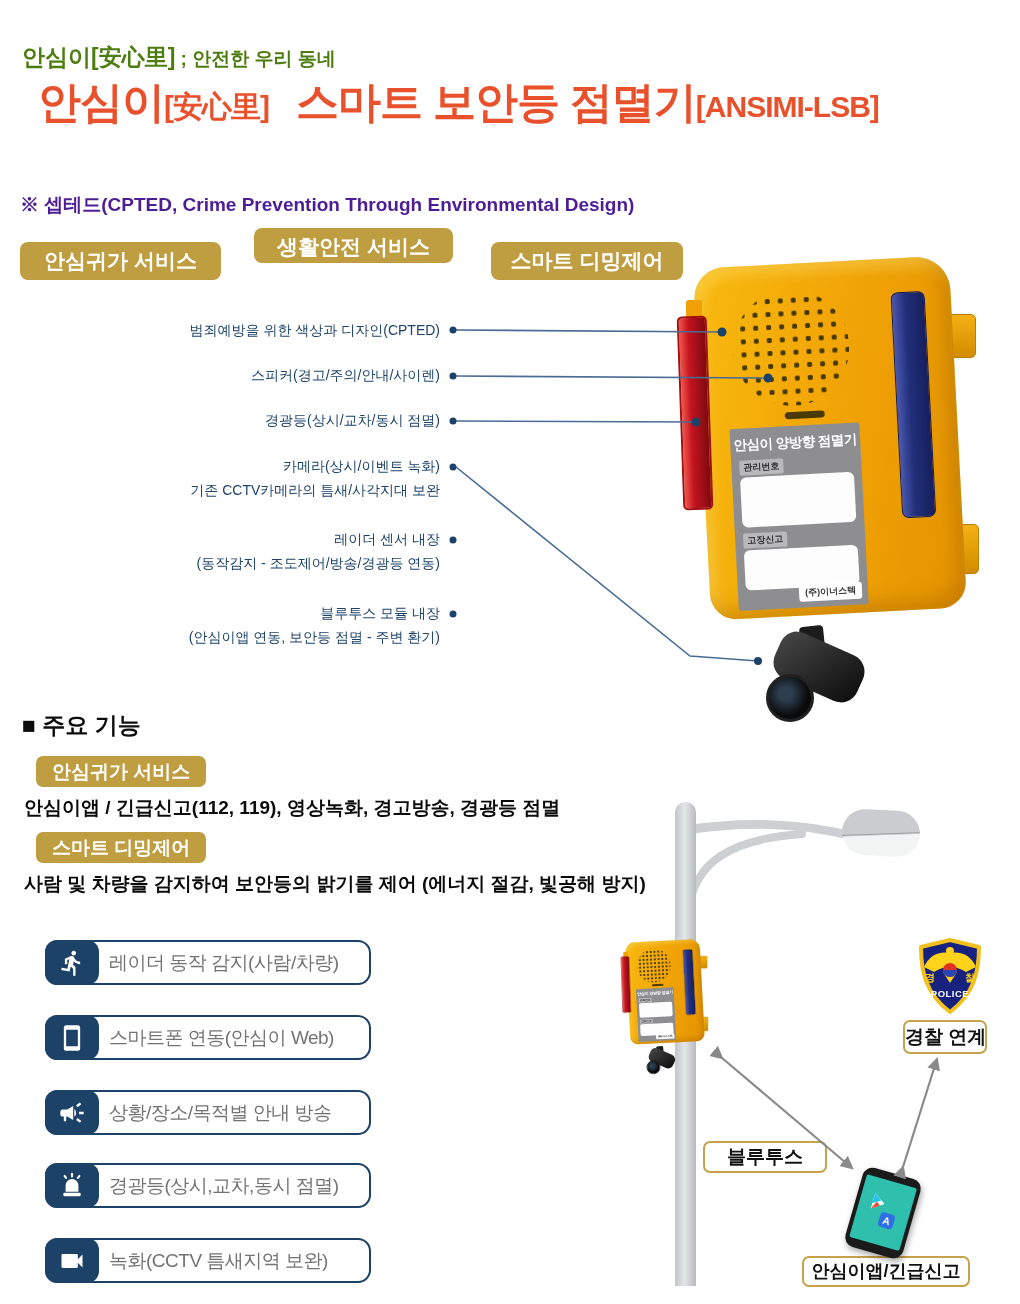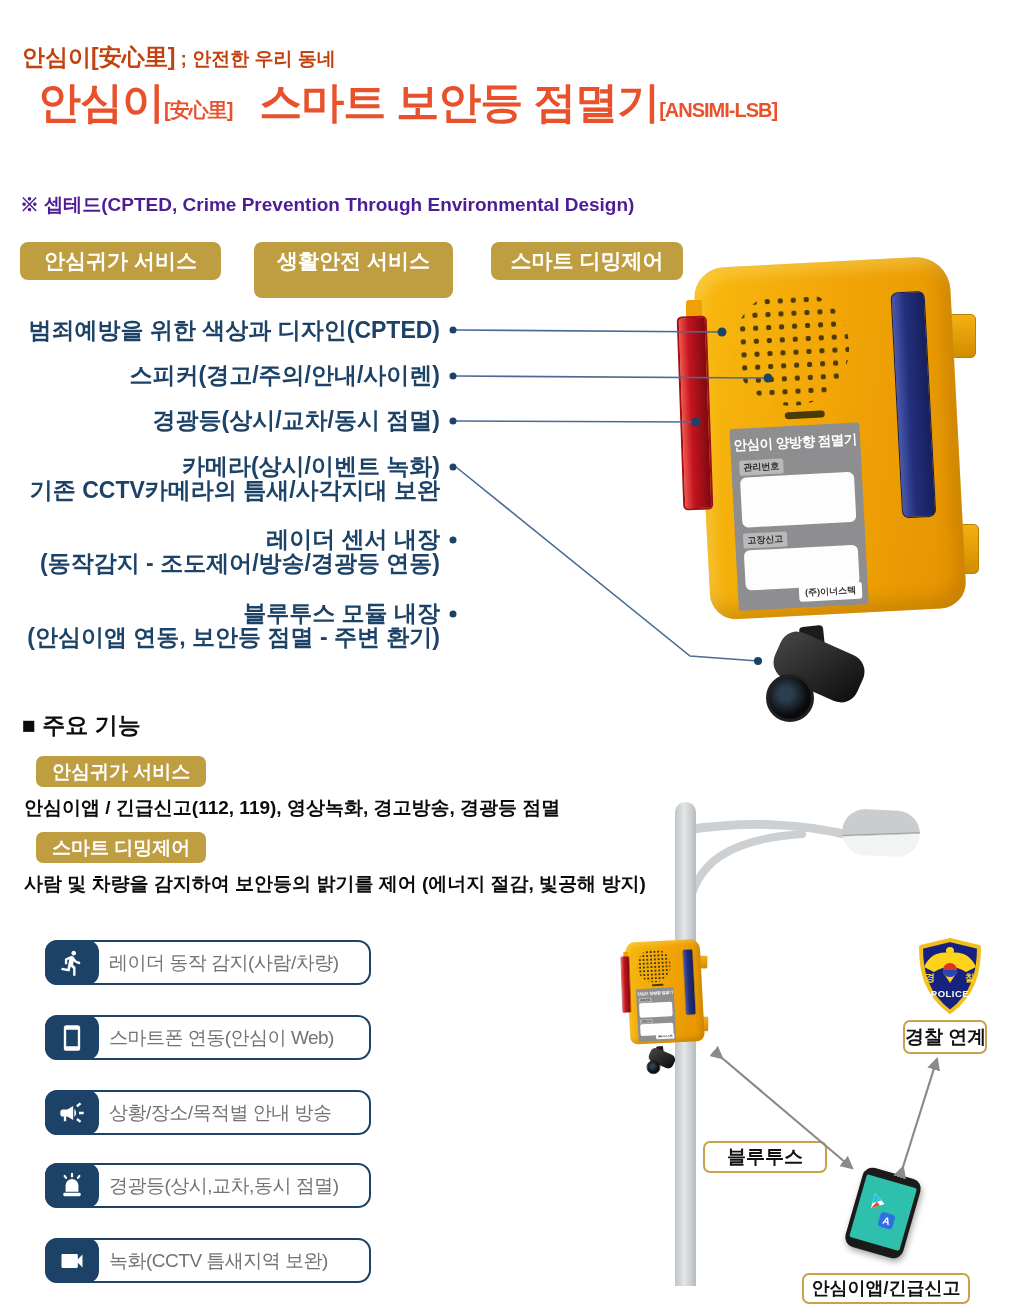--- a/index.html
+++ b/index.html
@@ -1,39 +1,39 @@
 <!DOCTYPE html>
 <html><head>
 <meta charset="utf-8">
 <style>
   html,body { margin:0; padding:0; background:#fff; }
   .page { position:relative; width:1020px; height:1304px; background:#fff; overflow:hidden;
           font-family:"Liberation Sans", sans-serif; }
   .abs { position:absolute; }
 
   
-  .tagline { left:22px; top:42px; color:#c2410c; white-space:nowrap; }
+  .tagline { left:22px; top:42px; color:#4d7c0f; white-space:nowrap; }
   .tg-brand { font-size:23px; font-weight:bold; }
   .tg-rest  { font-size:19px; font-weight:bold; }
   .main-title { left:22px; top:74px; color:#e8512b; font-weight:bold; white-space:nowrap; letter-spacing:-1px; }
   .t-main { font-size:43px;margin-left:16px; }
-  .t-sub  { font-size:20px; }
+  .t-sub  { font-size:30px; }
 
   .cpted-heading { left:20px; top:156px; font-size:23px; font-weight:bold; color:#0c0c0c; white-space:nowrap; }
   .cpted-note    { left:20px; top:192px; font-size:19px; font-weight:bold; color:#4c1d95; white-space:nowrap; }
 
   
   .gold-badge { background:#bf9e42; color:#fff; font-weight:bold; text-align:center;
                 border-radius:8px; white-space:nowrap; }
   .sb1 { left:20px;  top:242px; width:201px; height:38px; line-height:38px; font-size:21px; }
-  .sb2 { left:254px; top:242px; width:199px; height:56px; line-height:38px; font-size:21px; }
+  .sb2 { left:254px; top:228px; width:199px; height:35px; line-height:38px; font-size:21px; }
   .sb3 { left:491px; top:242px; width:192px; height:38px; line-height:38px; font-size:21px; }
 
   
-  .feat { right:580px; text-align:right; font-size:23px; font-weight:bold; color:#1d4267;
+  .feat { right:580px; text-align:right; font-size:14px; font-weight:normal; color:#1d4267;
           line-height:24px; white-space:nowrap; }
   .f1 { top:318px; } .f2 { top:363px; } .f3 { top:408px; }
   .f4 { top:454px; } .f5 { top:527px; } .f6 { top:601px; }
 
   
   .mf-heading { left:22px; top:710px; font-size:23px; font-weight:bold; color:#0c0c0c; }
   .mfb { border-radius:7px; font-size:19px; height:31px; line-height:31px; padding:0 16px; }
   .mfb1 { left:36px; top:756px; }
   .mfb2 { left:36px; top:832px; }
   .mf-desc { left:24px; font-size:19px; font-weight:bold; color:#0b0b0b; white-space:nowrap; }
@@ -95,21 +95,21 @@
   .pole { left:675px; top:802px; width:21px; height:484px; border-radius:10px 10px 0 0;
           background:linear-gradient(90deg,#c2c6c9,#e3e6e7 45%,#b7bbbe); }
   .lamp-head { left:842px; top:810px; width:78px; height:46px; border-radius:24px;
                background:linear-gradient(175deg,#c9cdcf 50%,#9aa0a3 52%,#f2f4f4 55%);
                transform:rotate(3deg); }
   .police-badge { left:913px; top:937px; width:74px; height:78px; }
   .tag-box { background:#fff; border:2px solid #c8a24b; border-radius:7px; text-align:center;
              font-weight:bold; color:#111; white-space:nowrap; box-sizing:border-box; }
   .tb-police { left:903px; top:1020px; width:84px;  height:34px; line-height:30px; font-size:19px; }
   .tb-bt     { left:703px; top:1141px; width:124px; height:32px; line-height:28px; font-size:19px; }
-  .tb-app    { left:802px; top:1256px; width:168px; height:31px; line-height:27px; font-size:18px;margin-top:17px; }
+  .tb-app    { left:802px; top:1256px; width:168px; height:31px; line-height:27px; font-size:18px; }
   .phone { left:853px; top:1172px; width:60px; height:82px; background:#1a1a1a; border-radius:10px;
            transform:rotate(16deg); box-shadow:2px 3px 6px rgba(0,0,0,.35); }
   .phone-screen { position:absolute; left:4px; right:4px; top:8px; bottom:9px; background:#2ebfad; border-radius:2px; }
   .gp-icon { position:absolute; left:12px; top:16px; }
   .as-icon { position:absolute; left:24px; top:32px; width:15px; height:15px; background:#2f6fe4; border-radius:4px;
              color:#fff; font-size:10px; font-weight:bold; text-align:center; line-height:15px; }
 
   .bg-svg, .fg-svg { position:absolute; left:0; top:0; width:1020px; height:1304px; pointer-events:none; }
 </style>
 </head>

